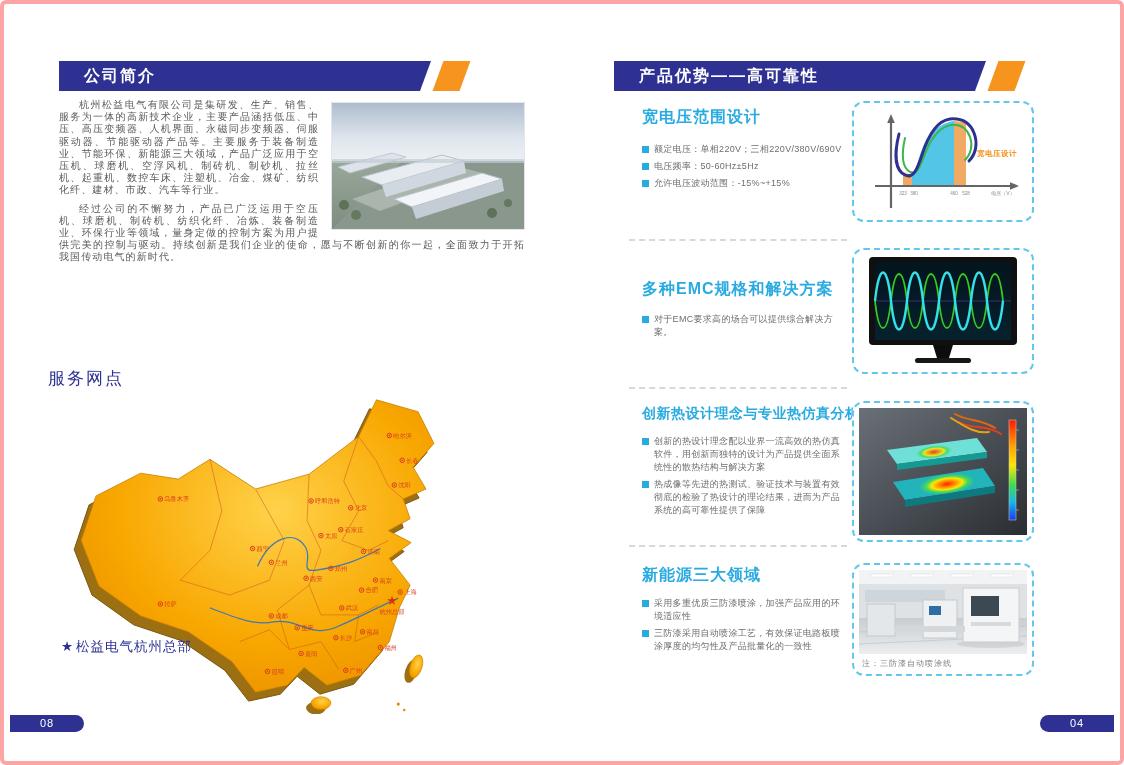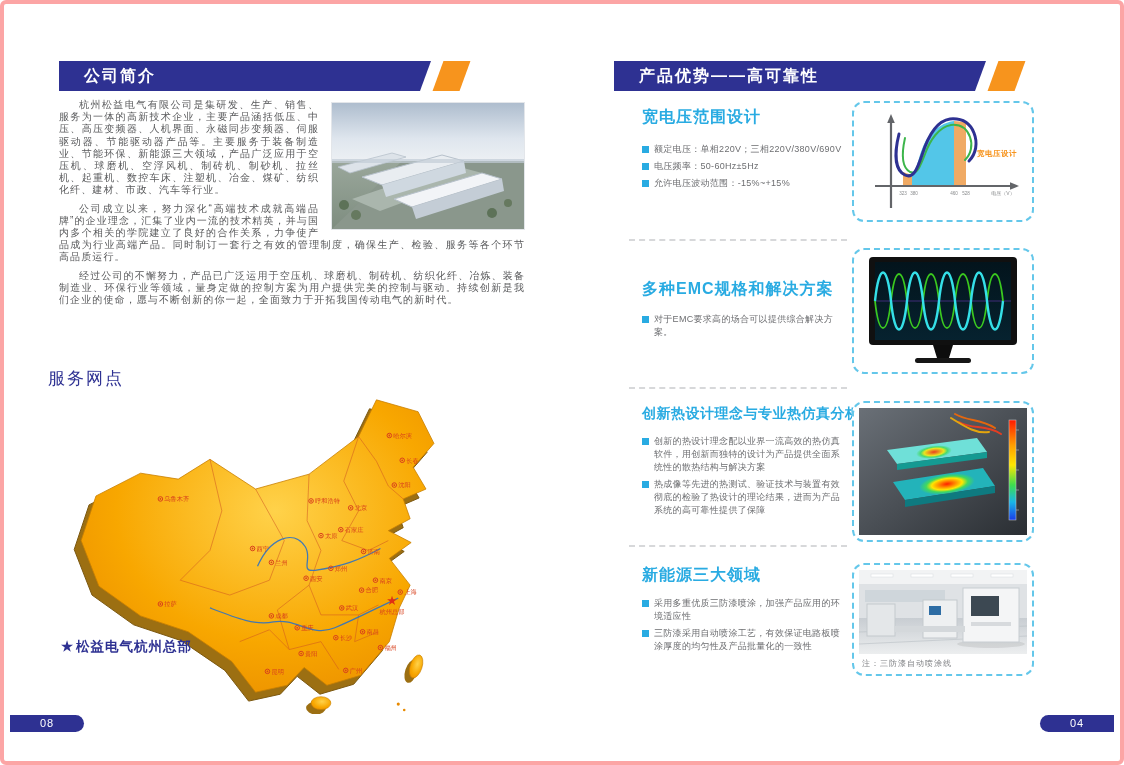--- a/index.html
+++ b/index.html
@@ -18,21 +18,21 @@
   .intro{position:absolute;left:55px;top:95px;width:466px;color:var(--gray);
          font-size:10px;line-height:12.2px;letter-spacing:1.1px;text-align:justify;}
   .intro p{margin:0 0 6px;text-indent:2em;}
   .photo{float:right;width:192px;height:126px;margin:3px 0 6px 12px;border:1px solid #e3e6ea;}
   .svc-title{position:absolute;left:44px;top:363px;margin:0;font-size:17px;font-weight:normal;color:var(--navy);letter-spacing:2px;}
   .map{position:absolute;left:55px;top:378px;width:515px;height:332px;}
   .city-label{font-size:6.3px;fill:var(--red);}
   .city-ring{fill:none;stroke:var(--red);stroke-width:1;}
   .city-core{fill:var(--red);}
   .hq-star{font-size:13px;fill:#e03014;}
-  .legend{position:absolute;left:57px;top:630px;color:var(--navy);font-size:13.5px;font-weight:bold;line-height:26px;letter-spacing:1px;}
+  .legend{position:absolute;left:57px;top:630px;color:var(--navy);font-size:13.5px;font-weight:normal;line-height:26px;letter-spacing:1px;}
   .legend-row span{vertical-align:middle;}
   .lg-marker{margin-right:2px;}
 
   
   .ptab{position:absolute;top:711px;width:74px;height:17px;background:var(--navy);color:#fff;
         font-size:11px;line-height:17px;text-align:center;letter-spacing:1px;}
   .ptab-left{left:6px;border-radius:0 9px 9px 0;}
   .ptab-right{right:6px;border-radius:9px 0 0 9px;}
 
   
@@ -94,21 +94,20 @@
         <polygon points="62,96 150,70 170,76 80,104" fill="#f2f4f7" stroke="#b7c1cb" stroke-width="1"></polygon>
         <polygon points="80,104 170,76 172,88 84,116" fill="#c4cdd6"></polygon>
         <polygon points="6,64 60,50 74,54 18,70" fill="#dde3e9" stroke="#b7c1cb" stroke-width="0.8"></polygon>
         <circle cx="12" cy="102" r="5" fill="#5d7258"></circle>
           <circle cx="24" cy="112" r="5" fill="#66795f"></circle>
         <circle cx="160" cy="110" r="5" fill="#5d7258"></circle>
           <circle cx="176" cy="100" r="4" fill="#66795f"></circle>
         <rect y="56" width="192" height="4" fill="#c2ccd6" opacity="0.7"></rect>
       </svg>
       <p>杭州松益电气有限公司是集研发、生产、销售、服务为一体的高新技术企业，主要产品涵括低压、中压、高压变频器、人机界面、永磁同步变频器、伺服驱动器、节能驱动器产品等。主要服务于装备制造业、节能环保、新能源三大领域，产品广泛应用于空压机、球磨机、空浮风机、制砖机、制砂机、拉丝机、起重机、数控车床、注塑机、冶金、煤矿、纺织化纤、建材、市政、汽车等行业。</p>
-      <p>公司成立以来，努力深化“高端技术成就高端品牌”的企业理念，汇集了业内一流的技术精英，并与国内多个相关的学院建立了良好的合作关系，力争使产品成为行业高端产品。同时制订一套行之有效的管理制度，确保生产、检验、服务等各个环节高品质运行。</p>
       <p>经过公司的不懈努力，产品已广泛运用于空压机、球磨机、制砖机、纺织化纤、冶炼、装备制造业、环保行业等领域，量身定做的控制方案为用户提供完美的控制与驱动。持续创新是我们企业的使命，愿与不断创新的你一起，全面致力于开拓我国传动电气的新时代。</p>
     </div>
 
     <h2 class="svc-title">服务网点</h2>
 
     <svg class="map" viewBox="0 0 515 335">
       <defs>
         <radialGradient id="goldGrad" cx="0.55" cy="0.38" r="0.75">
           <stop offset="0" stop-color="#ffd24a"></stop>
             <stop offset="0.6" stop-color="#f8a700"></stop>

